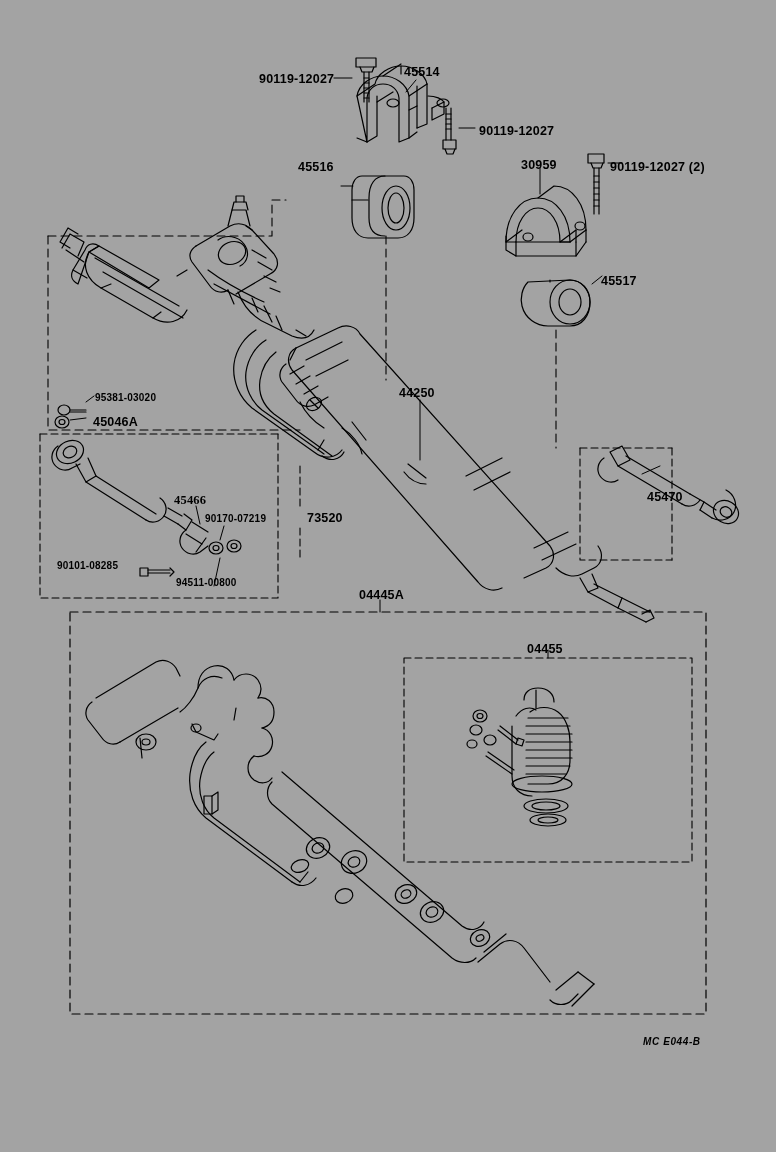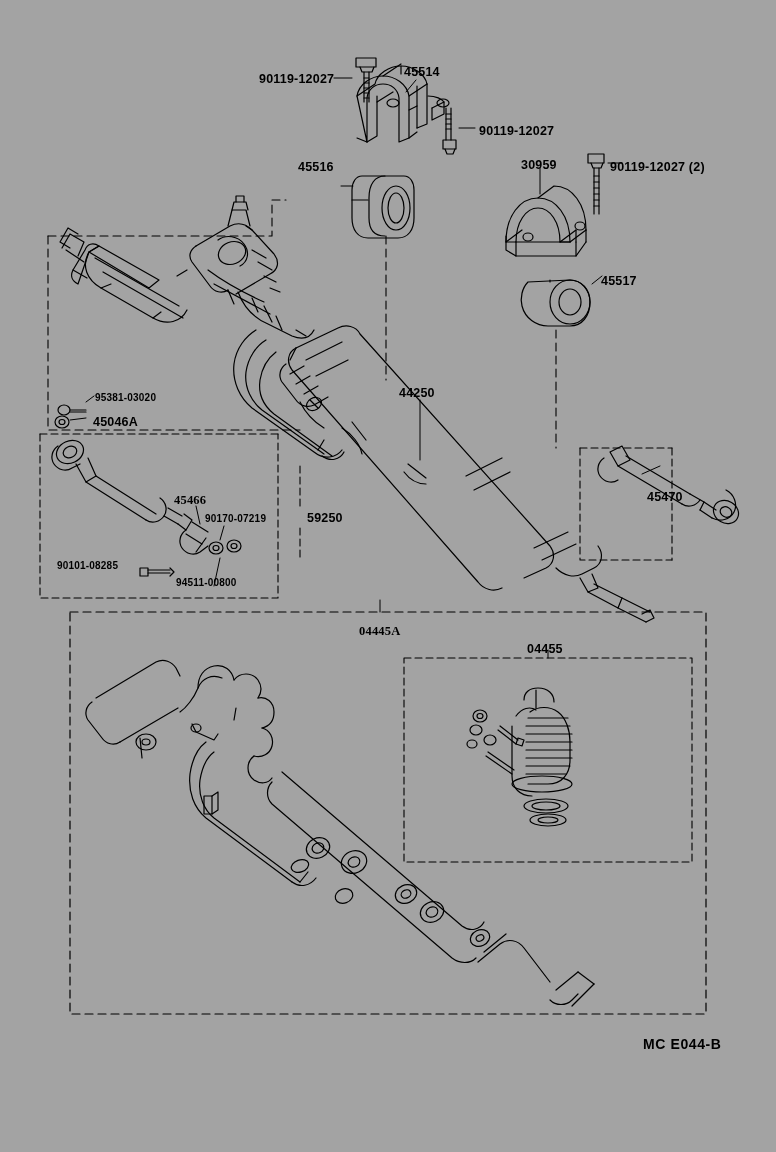--- a/index.html
+++ b/index.html
@@ -32,24 +32,25 @@
     color: #000000;
     white-space: nowrap;
     letter-spacing: 0.2px;
   }
   .part-label.small {
     font-size: 10px;
   }
   .footer-code {
     position: absolute;
     font-family: "Liberation Sans", sans-serif;
-    font-size: 14px;
+    font-size: 10px;
     font-weight: bold;
     color: #000000;
     letter-spacing: 0.6px;
+    font-style: italic;
   }
 </style>
 </head>
 <body>
 
 <div id="page">
 
   <svg id="diagram-svg" viewBox="0 0 776 1152" xmlns="http://www.w3.org/2000/svg">
     <g fill="none" stroke="#000000" stroke-width="1.2" stroke-linecap="round" stroke-linejoin="round">
 
@@ -380,22 +381,22 @@
   <div class="part-label" style="left:479px; top:124px;">90119-12027</div>
   <div class="part-label" style="left:521px; top:158px;">30959</div>
   <div class="part-label" style="left:610px; top:160px;">90119-12027 (2)</div>
   <div class="part-label" style="left:298px; top:160px;">45516</div>
   <div class="part-label" style="left:601px; top:274px;">45517</div>
   <div class="part-label" style="left:399px; top:386px;">44250</div>
   <div class="part-label small" style="left:95px; top:392px;">95381-03020</div>
   <div class="part-label" style="left:93px; top:415px;">45046A</div>
   <div class="part-label" style="left:174px; top:493px;font-family:Liberation Serif, serif;">45466</div>
   <div class="part-label small" style="left:205px; top:513px;">90170-07219</div>
-  <div class="part-label" style="left:307px; top:511px;">59250</div>
+  <div class="part-label" style="left:307px; top:511px;">73520</div>
   <div class="part-label" style="left:647px; top:450px;margin-top:40px;">45470</div>
   <div class="part-label small" style="left:57px; top:560px;">90101-08285</div>
   <div class="part-label small" style="left:176px; top:577px;">94511-00800</div>
-  <div class="part-label" style="left:359px; top:624px;font-family:Liberation Serif, serif;">04445A</div>
+  <div class="part-label" style="left:359px; top:588px;">04445A</div>
   <div class="part-label" style="left:527px; top:642px;">04455</div>
 
   <div class="footer-code" style="left:643px; top:1036px;">MC  E044-B</div>
 
 </div>
 
 </body></html>

